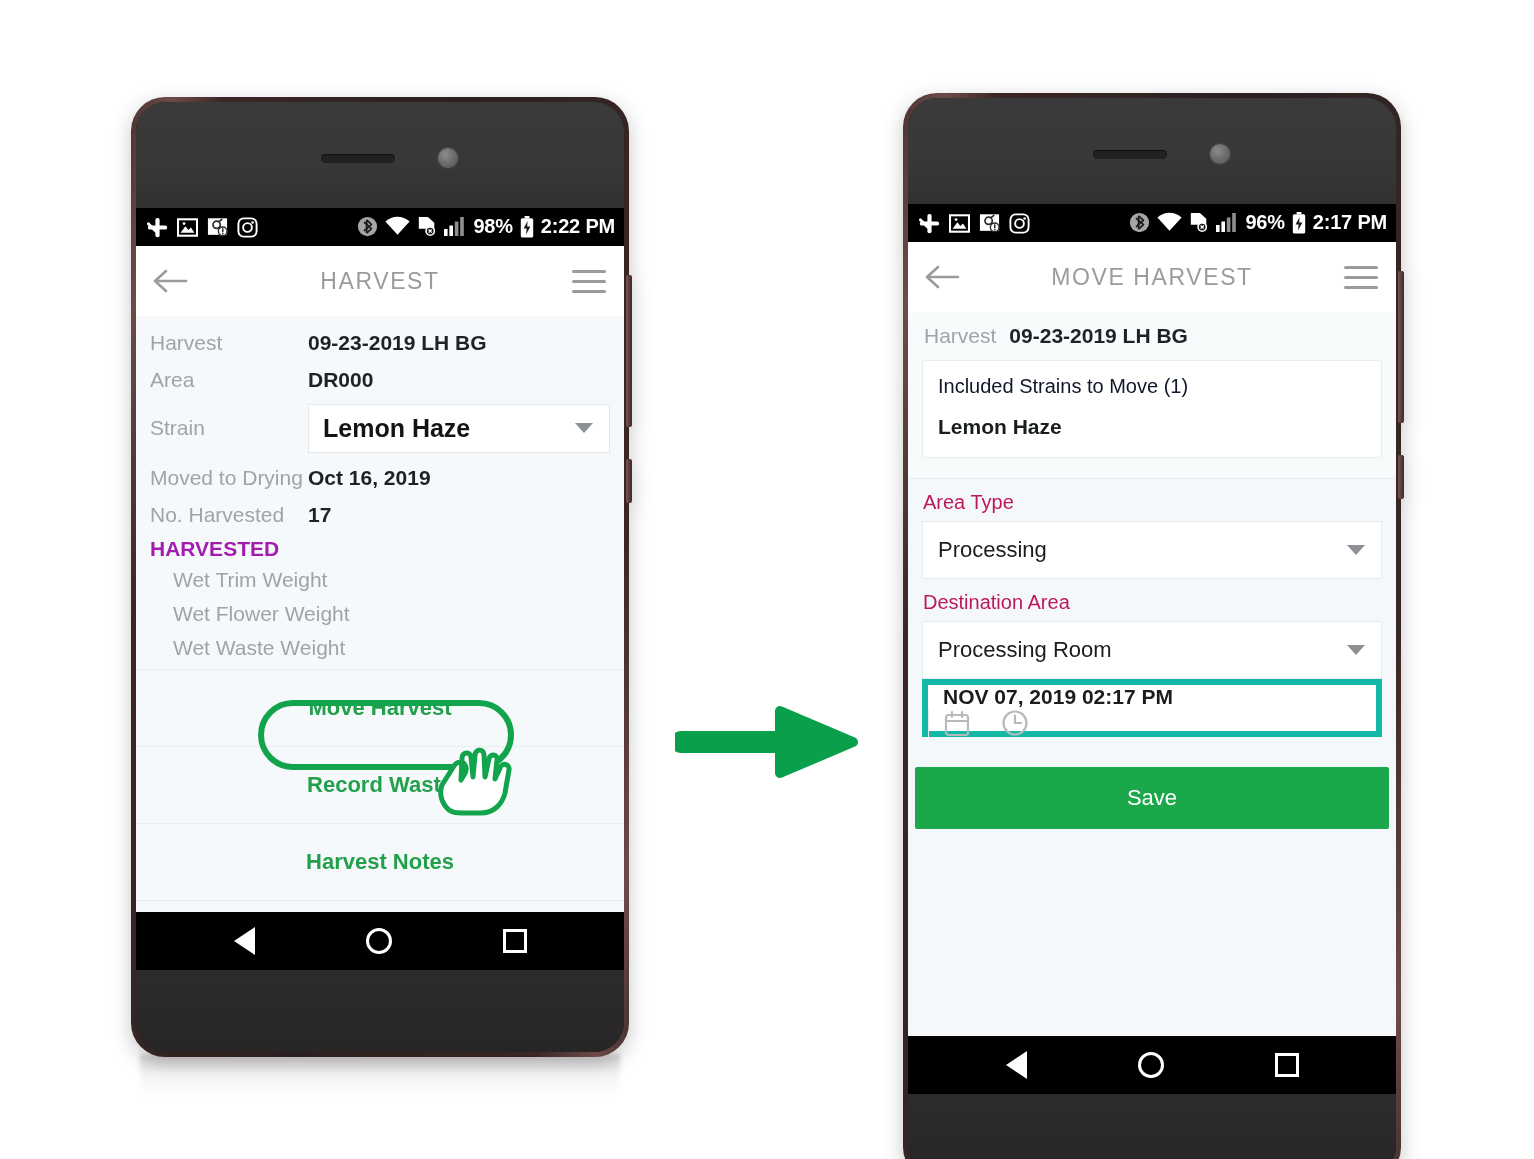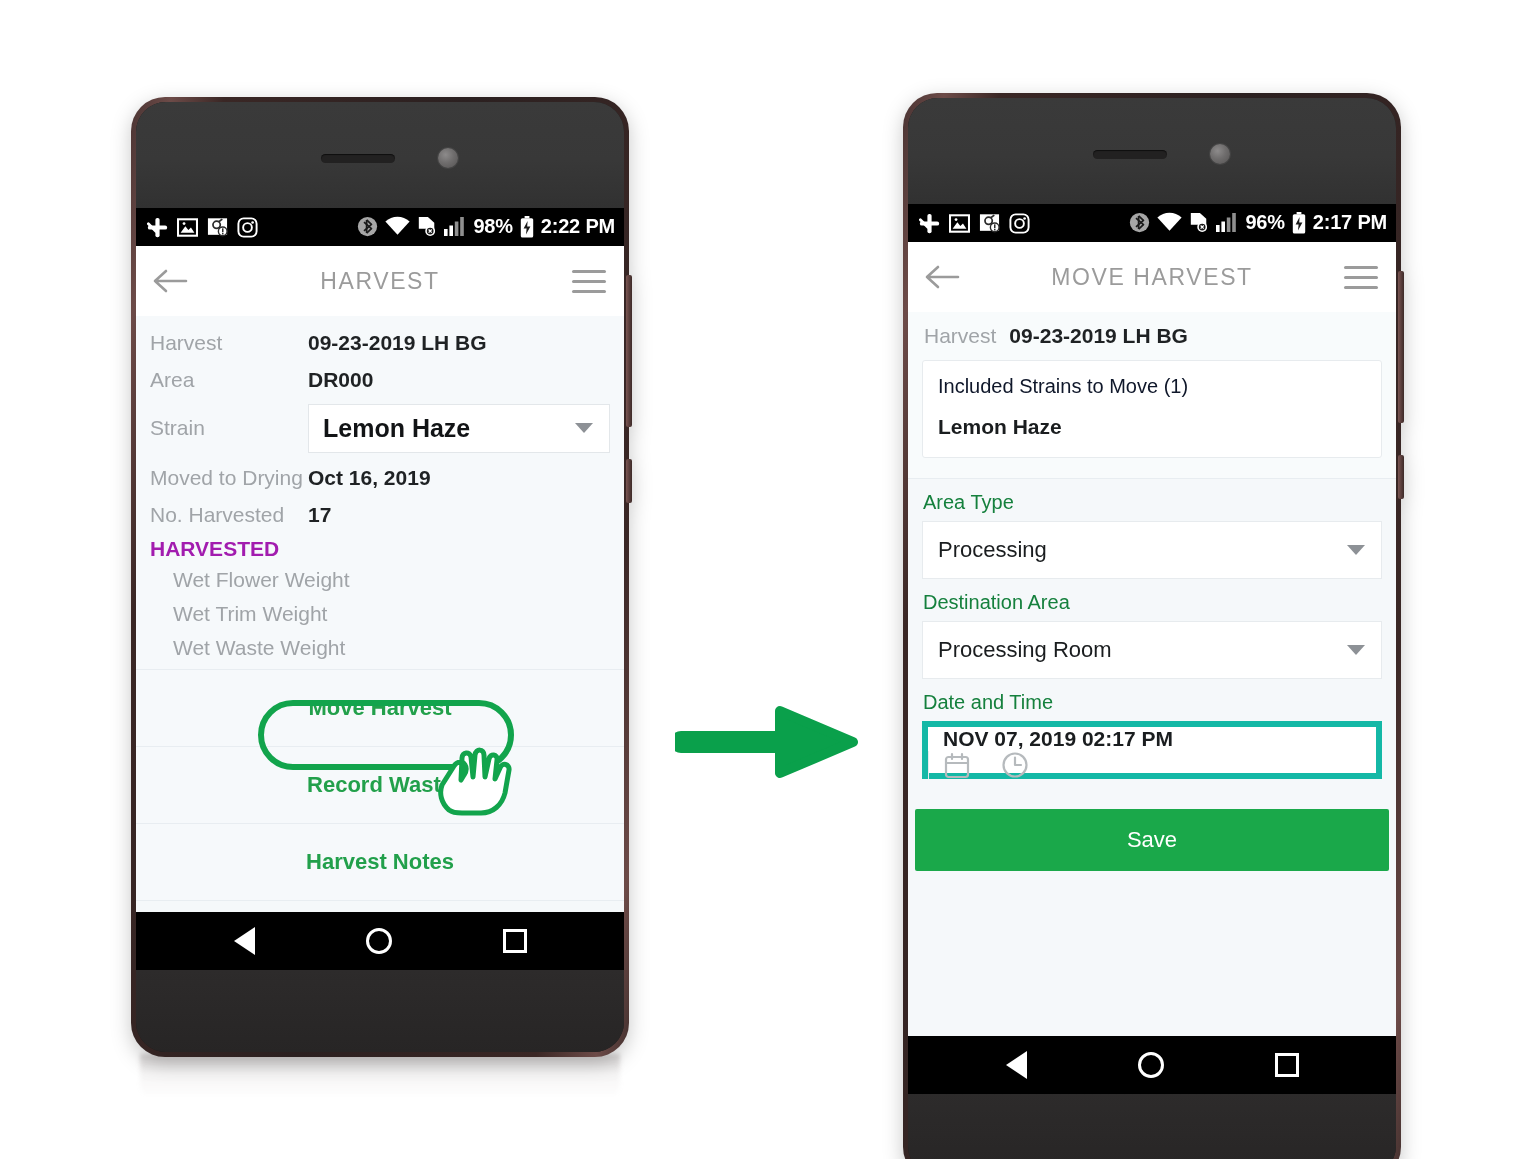--- a/index.html
+++ b/index.html
@@ -131,21 +131,21 @@
   .r-hlabel { color:#a0a4a8; font-size:21px; }
   .r-hvalue { color:#1f2224; font-size:21px; font-weight:700; }
   .card {
     margin: 10px 14px 14px; background:#fff;
     border:1px solid #e7ebee; border-radius:3px;
     padding: 14px 15px 18px;
   }
   .card-sub { font-size:20px; color:#0f172a; margin-bottom: 17px; }
   .card-main { font-size:21px; color:#1a1d1f; font-weight:600; }
   .field-group { padding: 0 14px; }
-  .field-label { font-size:20px; color:#15803d; padding: 12px 0 7px 1px; }
+  .field-label { font-size:20px; color:#be185d; padding: 12px 0 7px 1px; }
   .field-box {
     background:#fff; border:1px solid #e7ebee;
     height: 58px; display:flex; align-items:center;
     padding: 0 15px; position:relative;
   }
   .field-val { font-size:22px; color:#1a1d1f; }
   .dt-wrap { display:flex; background:#fff; border:6px solid #14b8a6; height:58px;flex-direction:column; }
   .dt-text { flex:1; display:flex; align-items:center; padding:0 15px; font-size:21px; color:#1a1d1f; font-weight:600;}
   .dt-icons { width: 116px; border-left:1px solid #e7ebee; display:flex; align-items:center; justify-content:space-around; }
   .save-btn {
@@ -307,22 +307,22 @@
               <span class="dlabel">Moved to Drying</span>
               <span class="dvalue">Oct 16, 2019</span>
             </div>
             <div class="drow">
               <span class="dlabel">No. Harvested</span>
               <span class="dvalue">17</span>
             </div>
 
             <div class="section-head">HARVESTED</div>
 
+            <div class="sub-row">Wet Trim Weight</div>
             <div class="sub-row">Wet Flower Weight</div>
-            <div class="sub-row">Wet Trim Weight</div>
             <div class="sub-row">Wet Waste Weight</div>
           </div>
 
           <div class="hr"></div>
           <div class="action-cell tall">Move Harvest</div>
           <div class="hr"></div>
           <div class="action-cell tall">Record Waste</div>
           <div class="hr"></div>
           <div class="action-cell tall">Harvest Notes</div>
           <div class="hr"></div>
@@ -501,21 +501,20 @@
               <span class="field-val">Processing</span>
               <span class="caret"></span>
             </div>
 
             <div class="field-label">Destination Area</div>
             <div class="field-box">
               <span class="field-val">Processing Room</span>
               <span class="caret"></span>
             </div>
 
-            <div class="field-label">Date and Time</div>
             <div class="dt-wrap">
               <div class="dt-text">NOV 07, 2019 02:17 PM</div>
               <div class="dt-icons">
                 <span>
                   <svg class="ico" width="26" height="27" viewBox="0 0 26 27">
                     <rect x="2" y="5" width="22" height="20" rx="2.5" fill="none" stroke="#b6babd" stroke-width="2.2"></rect>
                     <path d="M2 11 H24" stroke="#b6babd" stroke-width="2.2"></path>
                     <path d="M8 2 V7 M18 2 V7" stroke="#b6babd" stroke-width="2.2" stroke-linecap="round"></path>
                   </svg>
                 </span>

